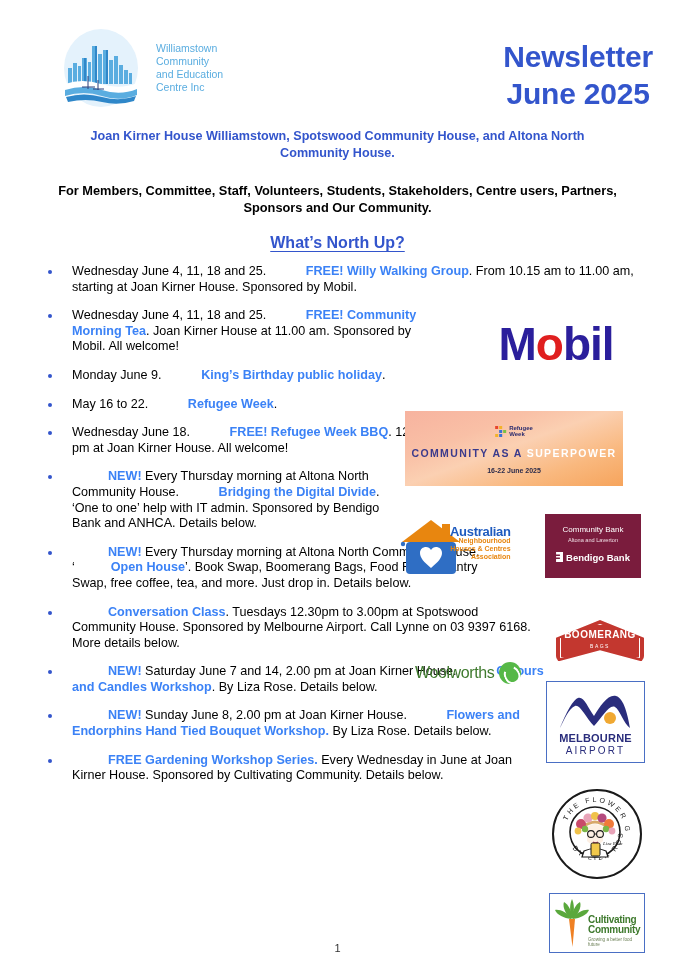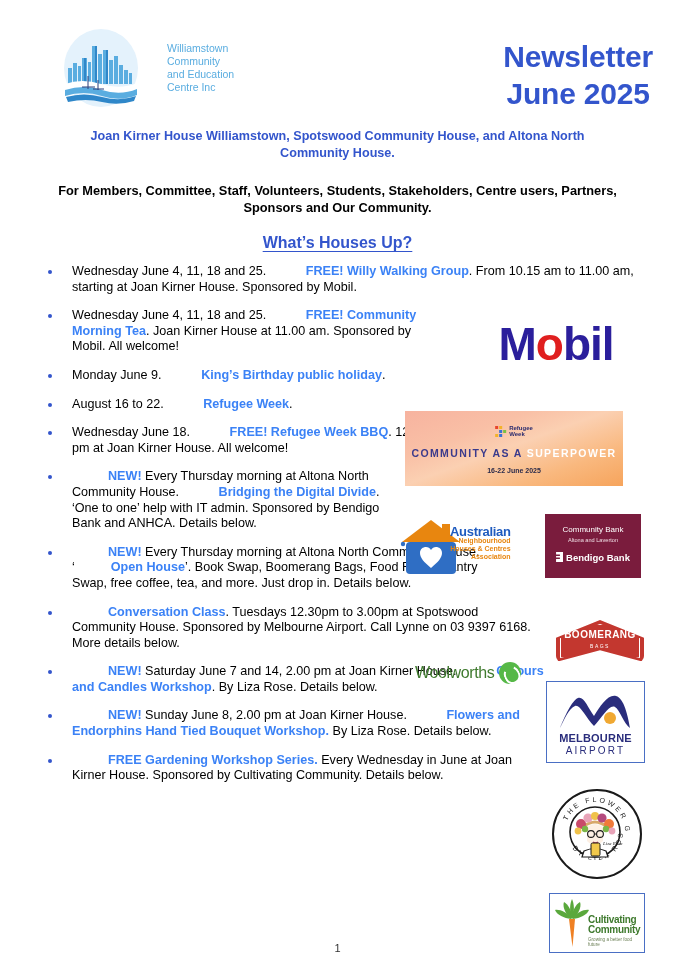--- a/index.html
+++ b/index.html
@@ -34,21 +34,21 @@
     top: 28px;
     display: flex;
     align-items: center;
   }
   .logo-mark {
     width: 78px;
     height: 80px;
     position: relative;
   }
   .logo-text {
-    margin-left: 27px;
+    margin-left: 16px;
     color: #5aade0;
     font-size: 10.5px;
     line-height: 13px;
     font-family: "Liberation Sans", sans-serif;
     white-space: pre-line;
   }
   .masthead {
     position: absolute;
     right: 22px;
     top: 38px;
@@ -371,27 +371,27 @@
     </div>
 
     <div class="masthead">
       <div>Newsletter</div>
       <div>June 2025</div>
     </div>
   </div>
 
   <div class="houses-line">Joan Kirner House Williamstown, Spotswood Community House, and Altona North Community House.</div>
   <div class="audience-line">For Members, Committee, Staff, Volunteers, Students, Stakeholders, Centre users, Partners, Sponsors and Our Community.</div>
-  <div class="coming-up"><span>What’s Houses Up?</span></div>
+  <div class="coming-up"><span>What’s North Up?</span></div>
 
   <ul class="bullets" id="bullet-list">
       <li class="bullet "><span>Wednesday June 4, 11, 18 and 25. </span><span class="b-blue">FREE! Willy Walking Group</span><span>. From 10.15 am to 11.00 am, starting at Joan Kirner House. Sponsored by Mobil.</span></li>
       <li class="bullet narrow"><span>Wednesday June 4, 11, 18 and 25. </span><span class="b-blue">FREE! Community Morning Tea</span><span>. Joan Kirner House at 11.00 am. Sponsored by Mobil. All welcome!</span></li>
       <li class="bullet narrow"><span>Monday June 9. </span><span class="b-blue">King’s Birthday public holiday</span><span>.</span></li>
-      <li class="bullet narrow"><span>August 16 to 22. </span><span class="b-blue">Refugee Week</span><span>.</span></li>
+      <li class="bullet narrow"><span>May 16 to 22. </span><span class="b-blue">Refugee Week</span><span>.</span></li>
       <li class="bullet narrow"><span>Wednesday June 18. </span><span class="b-blue">FREE! Refugee Week BBQ</span><span>. 12.15 pm at Joan Kirner House. All welcome!</span></li>
       <li class="bullet narrow2"><span class="b-blue">NEW!</span><span> Every Thursday morning at Altona North Community House. </span><span class="b-blue">Bridging the Digital Divide</span><span>. ‘One to one’ help with IT admin. Sponsored by Bendigo Bank and ANHCA. Details below.</span></li>
       <li class="bullet narrow3"><span class="b-blue">NEW!</span><span> Every Thursday morning at Altona North Community House. ‘</span><span class="b-blue">Open House</span><span>’. Book Swap, Boomerang Bags, Food Relief, Pantry Swap, free coffee, tea, and more. Just drop in. Details below.</span></li>
       <li class="bullet narrow4"><span class="b-blue">Conversation Class</span><span>. Tuesdays 12.30pm to 3.00pm at Spotswood Community House. Sponsored by Melbourne Airport. Call Lynne on 03 9397 6168. More details below.</span></li>
       <li class="bullet narrow4"><span class="b-blue">NEW!</span><span> Saturday June 7 and 14, 2.00 pm at Joan Kirner House. </span><span class="b-blue">Colours and Candles Workshop</span><span>. By Liza Rose. Details below.</span></li>
       <li class="bullet narrow4"><span class="b-blue">NEW!</span><span> Sunday June 8, 2.00 pm at Joan Kirner House. </span><span class="b-blue">Flowers and Endorphins Hand Tied Bouquet Workshop.</span><span> By Liza Rose. Details below.</span></li>
       <li class="bullet narrow4"><span class="b-blue">FREE Gardening Workshop Series.</span><span> Every Wednesday in June at Joan Kirner House. Sponsored by Cultivating Community. Details below.</span></li>
     </ul>
 
   <div class="art mobil">

